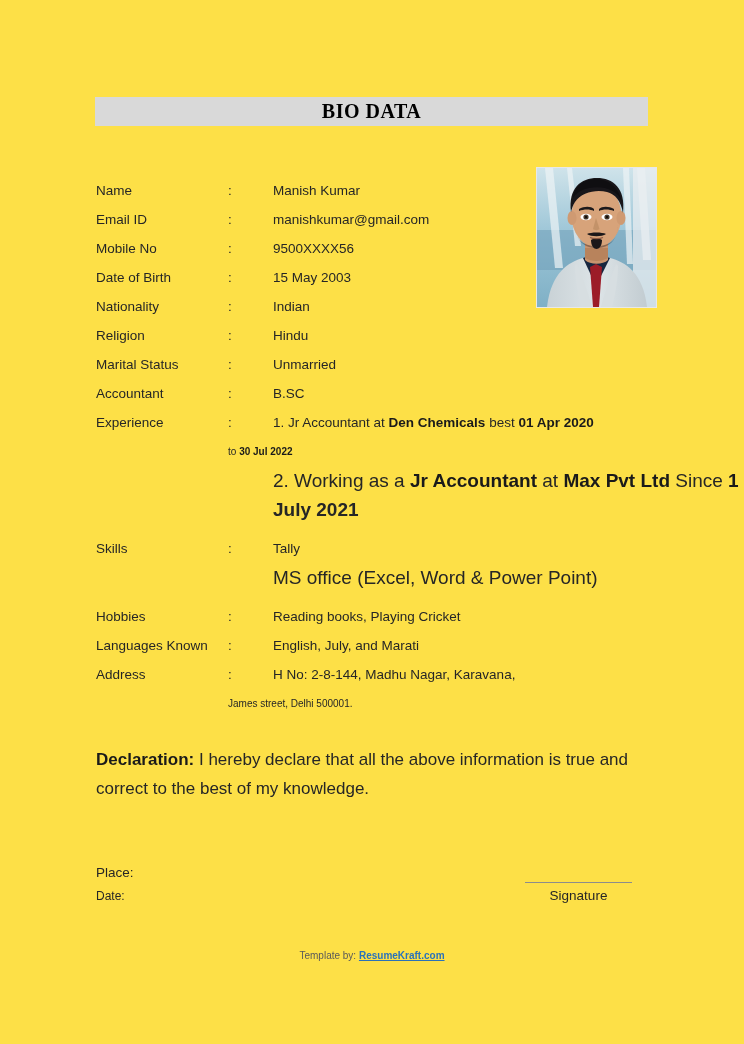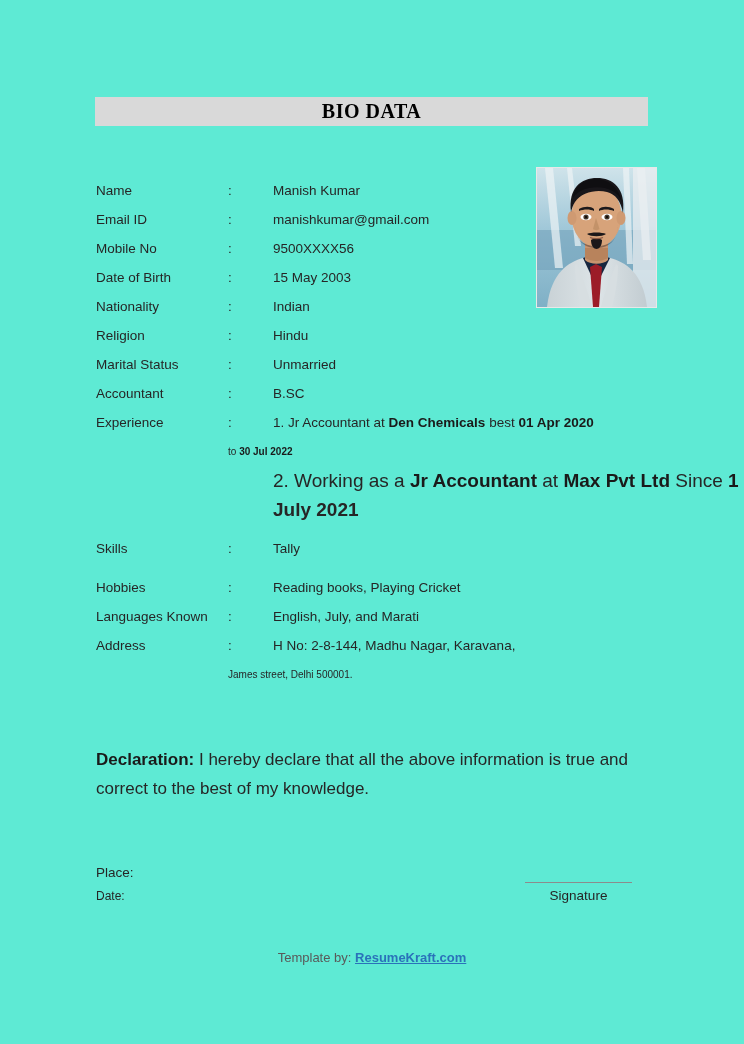--- a/index.html
+++ b/index.html
@@ -15,21 +15,21 @@
     font-family: "Liberation Sans", sans-serif;
     color: #1a1a1a;
     overflow: hidden;
   }
 
   .page {
     position: absolute;
     left: 0; top: 0;
     width: 744px;
     height: 1044px;
-    background: #5eead4;
+    background: #fde047;
   }
 
   
   .title-band {
     position: absolute;
     left: 95px;
     top: 97px;
     width: 553px;
     height: 29px;
     background: #d9d9d9;
@@ -179,21 +179,21 @@
     color: #262626;
   }
 
   
   .template-footer {
     position: absolute;
     left: 0;
     top: 950px;
     width: 744px;
     text-align: center;
-    font-size: 13px;
+    font-size: 10px;
     color: #595959;
   }
   .template-footer .link {
     color: #2a72ba;
     font-weight: bold;
     text-decoration: underline;
   }
 </style>
 </head>
 <body>
@@ -339,20 +339,23 @@
     </div>
 
     <div class="gap-sm"></div>
 
     <div class="row">
       <span class="label">Skills</span>
       <span class="colon">:</span>
       <span class="value">Tally</span>
     </div>
 
+    <div class="cont-value">
+      <span class="text">MS office (Excel, Word &amp; Power Point)</span>
+    </div>
 
     <div class="gap-sm"></div>
 
     <div class="row">
       <span class="label">Hobbies</span>
       <span class="colon">:</span>
       <span class="value">Reading books, Playing Cricket</span>
     </div>
 
     <div class="row">

